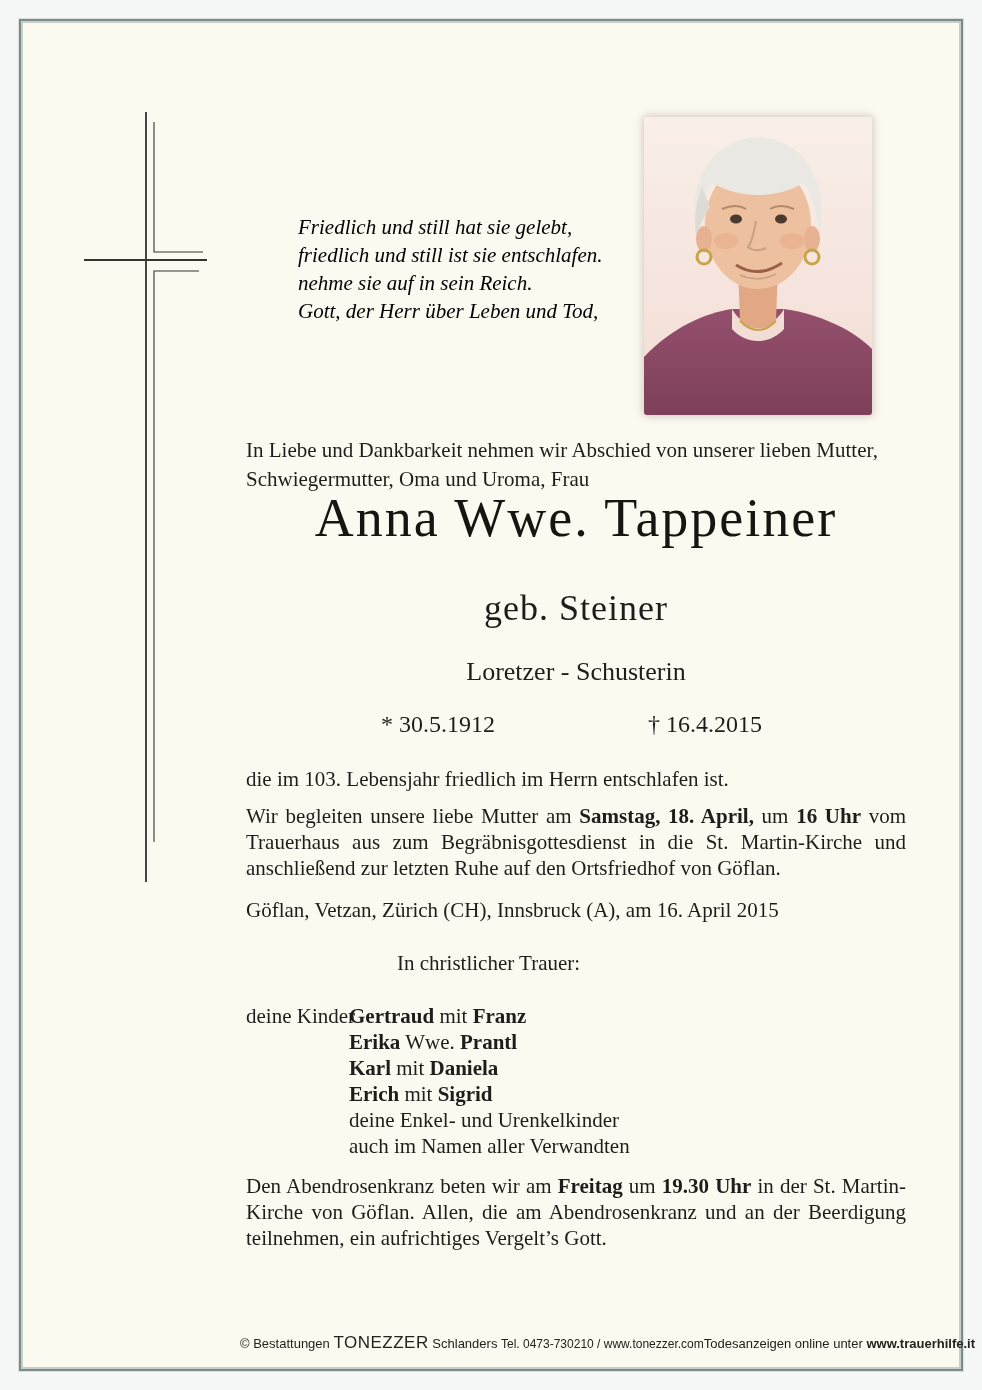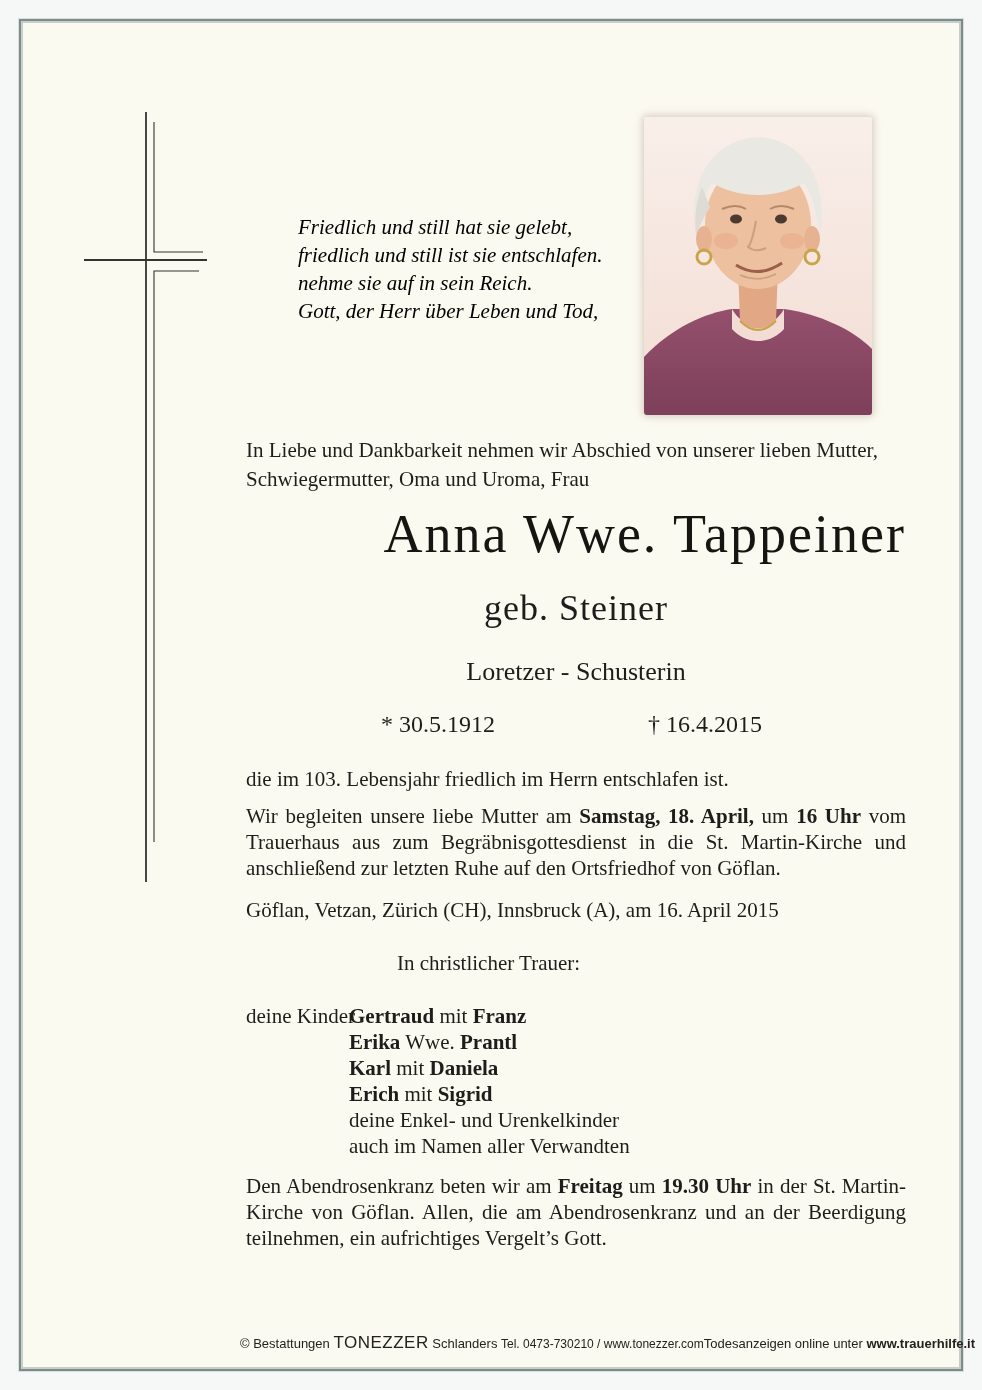--- a/index.html
+++ b/index.html
@@ -35,21 +35,21 @@
     border-radius:3px;
     box-shadow:0 0 7px 2px rgba(190,170,160,.55);
     overflow:hidden;
   }
   .photo svg{display:block;}
 
   .col{left:225px;top:0;width:660px;height:100%;}
   .col > *{position:absolute;left:0;width:660px;}
 
   .intro{top:415px;font-size:21px;line-height:29px;}
-  .deceased-name{top:484px;text-align:right;font-size:54px;letter-spacing:2px;line-height:1.1;color:#161511;}
+  .deceased-name{top:468px;text-align:center;font-size:54px;letter-spacing:2px;line-height:1.1;color:#161511;}
   .birth-name{top:566px;text-align:center;font-size:36px;letter-spacing:1px;}
   .house-name{top:636px;text-align:center;font-size:26px;}
   .dates{top:690px;height:30px;font-size:24px;}
   .dates .bdate{position:absolute;left:135px;top:0;}
   .dates .ddate{position:absolute;left:402px;top:0;}
 
   .para{font-size:21px;line-height:25.8px;}
   .death-note{top:746px;}
   .funeral{top:783px;text-align:justify;}
   .places{top:877px;}

